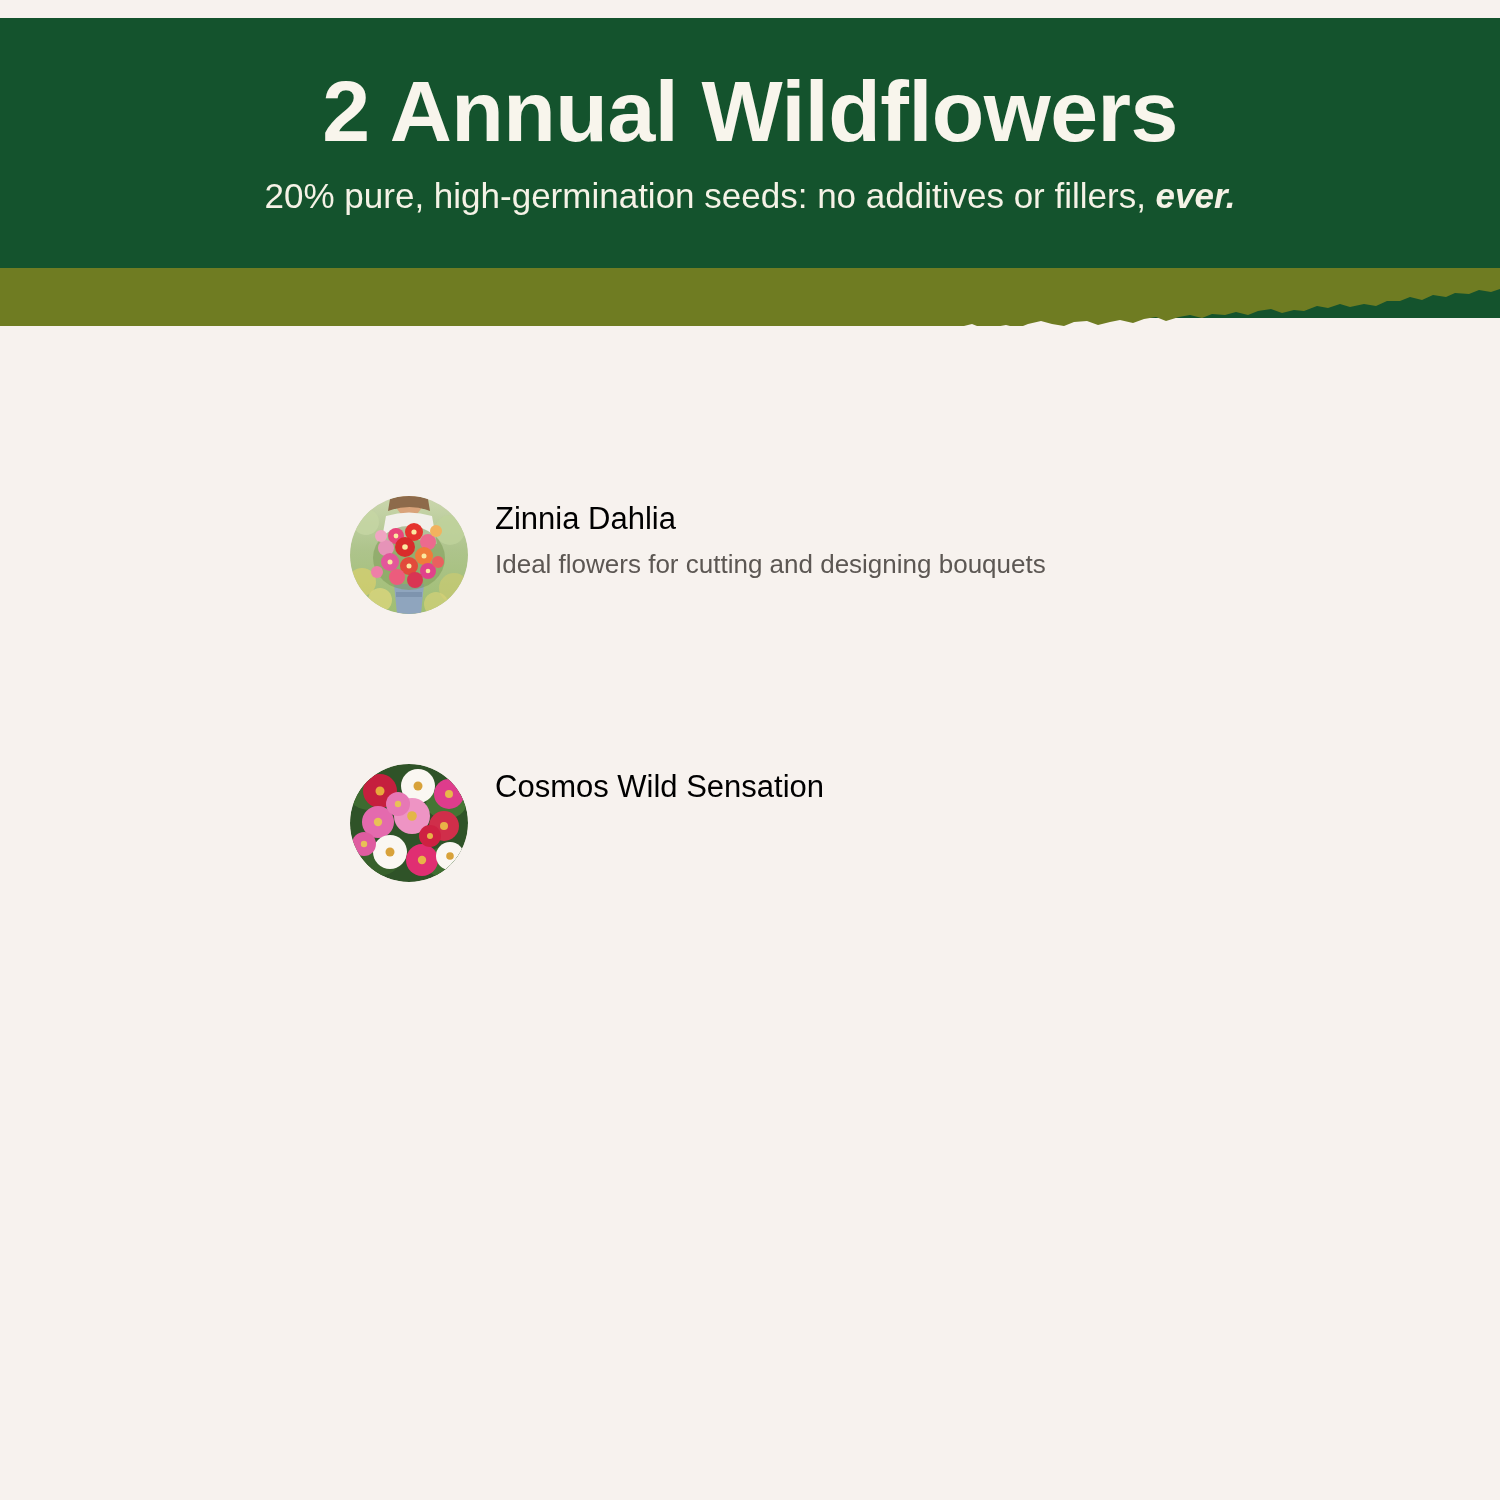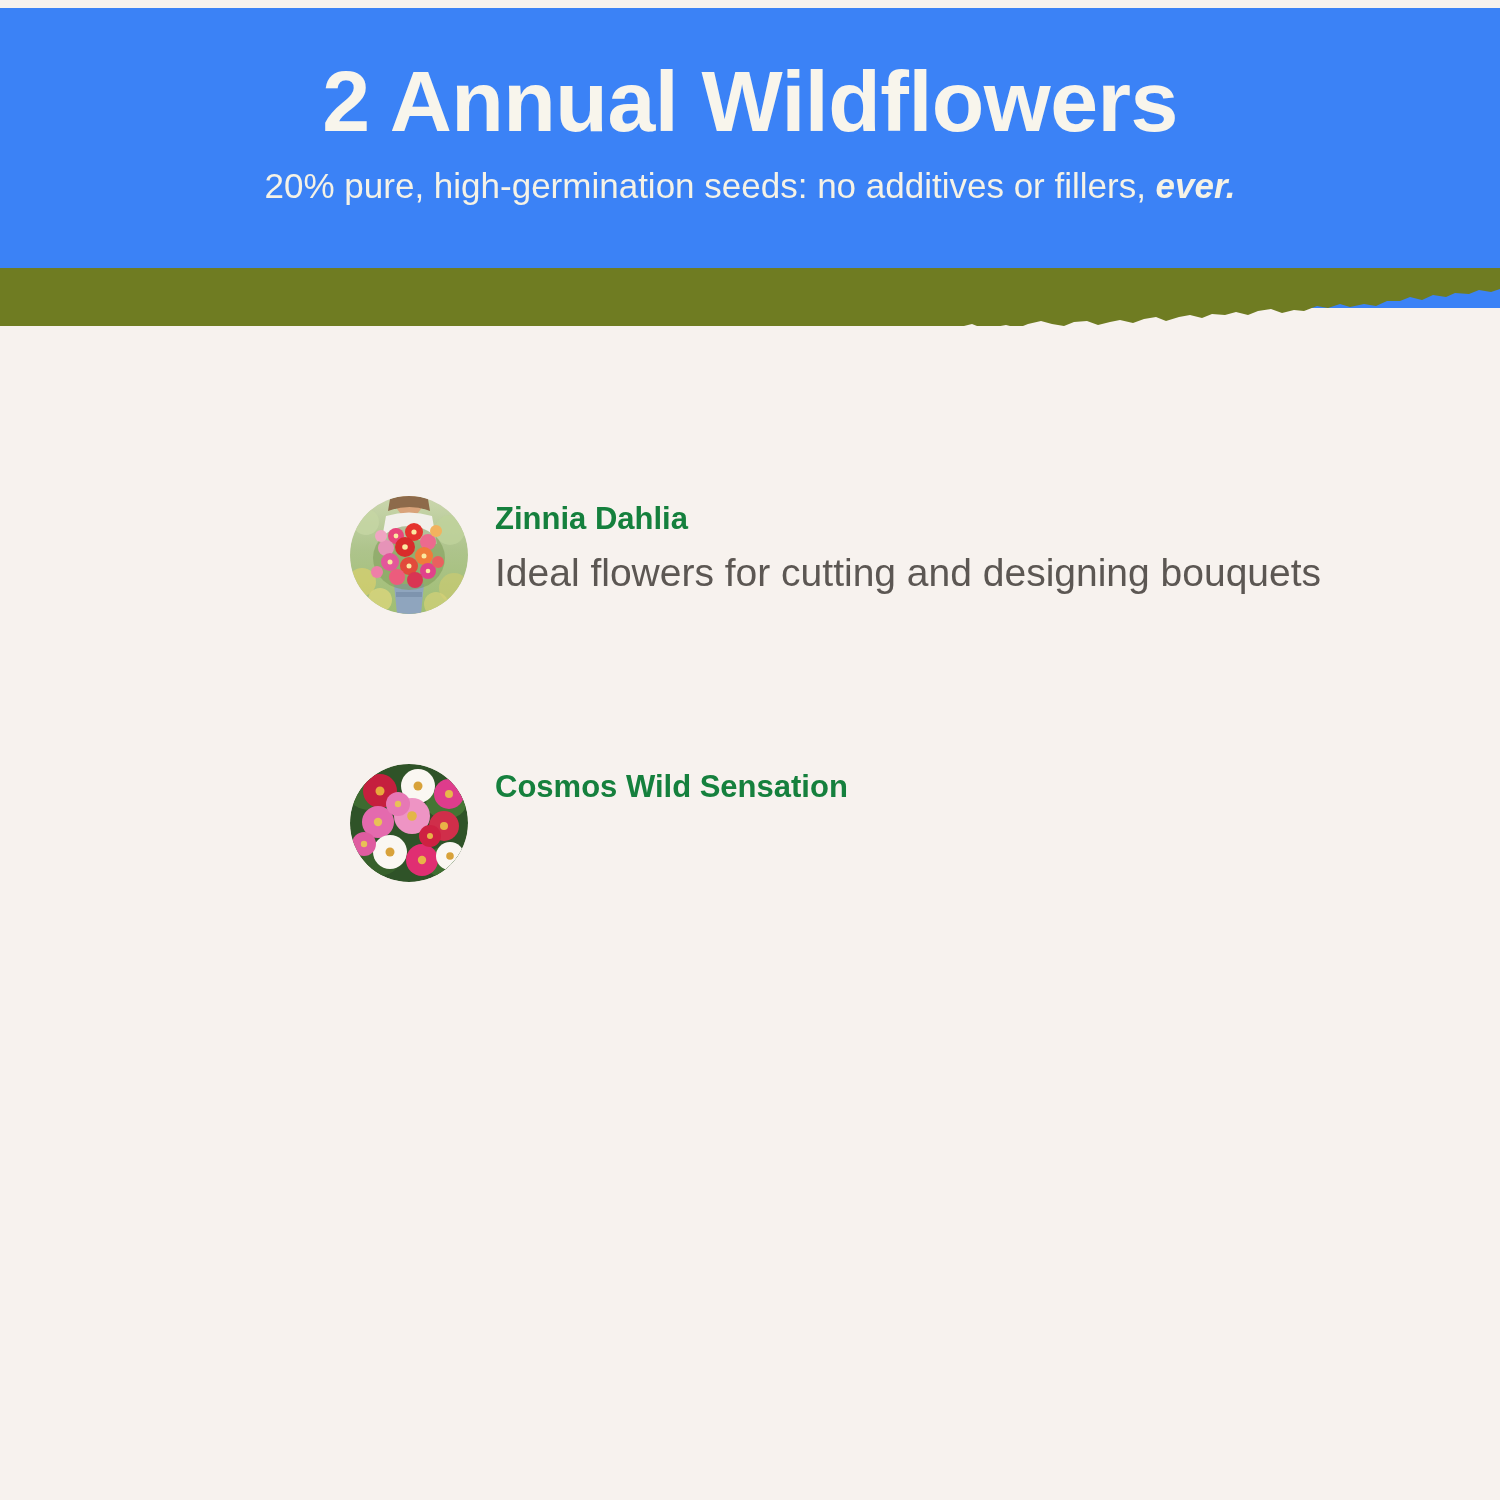--- a/index.html
+++ b/index.html
@@ -11,25 +11,25 @@
     height: 1500px;
     background: #F7F2EE;
     font-family: "Liberation Sans", sans-serif;
     overflow: hidden;
     position: relative;
   }
 
   
   .header {
     position: absolute;
-    top: 8px;
+    top: 18px;
     left: 0;
     width: 1500px;
     height: 300px;
-    background: #3b82f6;
+    background: #14532d;
     overflow: hidden;
   }
 
   .header-inner {
     position: absolute;
     top: 0; left: 0;
     width: 1500px;
     padding-top: 48px;
     text-align: center;
   }
@@ -98,28 +98,28 @@
   .thumb svg { display: block; width: 118px; height: 118px; }
 
   .feature-text {
     padding-left: 27px;
     padding-top: 30px;
   }
 
   .feature-name {
     font-size: 31px;
     line-height: 1.25;
-    font-weight: 700;
-    color: #15803d;
+    font-weight: 400;
+    color: #000000;
     margin: 0;
     white-space: nowrap;
   }
 
   .feature-desc {
-    font-size: 39px;
+    font-size: 26px;
     line-height: 1.3;
     font-weight: 400;
     color: #5C5753;
     margin: 0;
     padding-top: 9px;
     white-space: nowrap;
   }
 </style>
 </head>
 <body>

